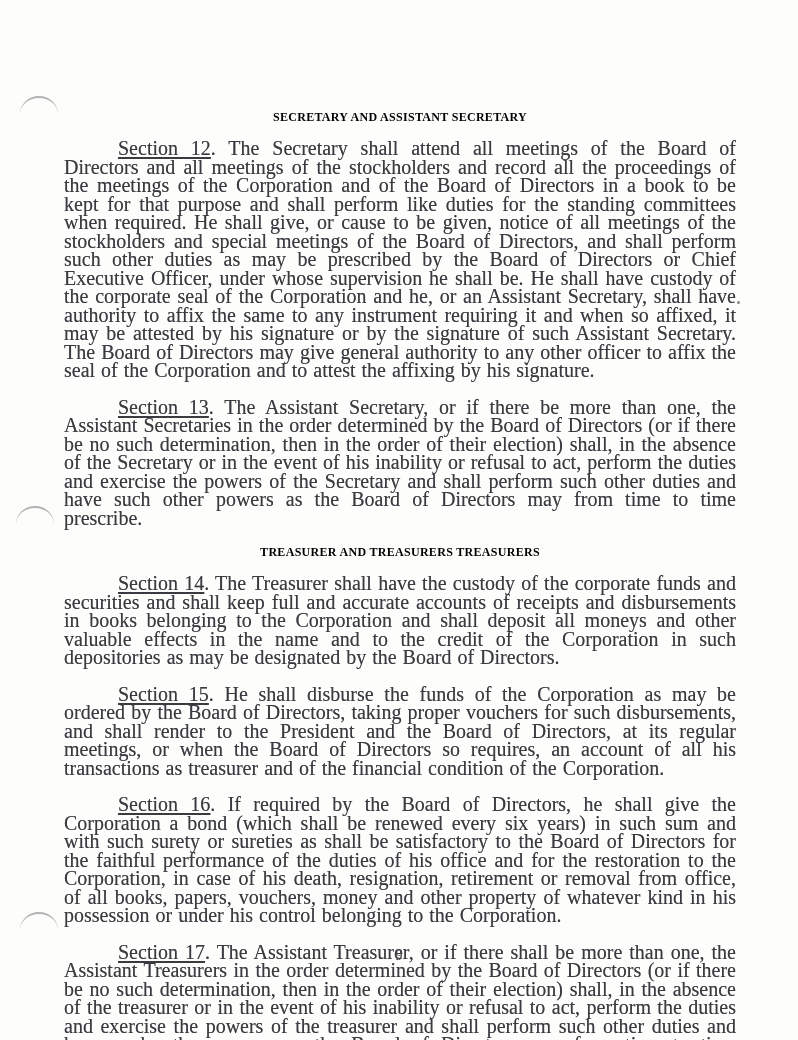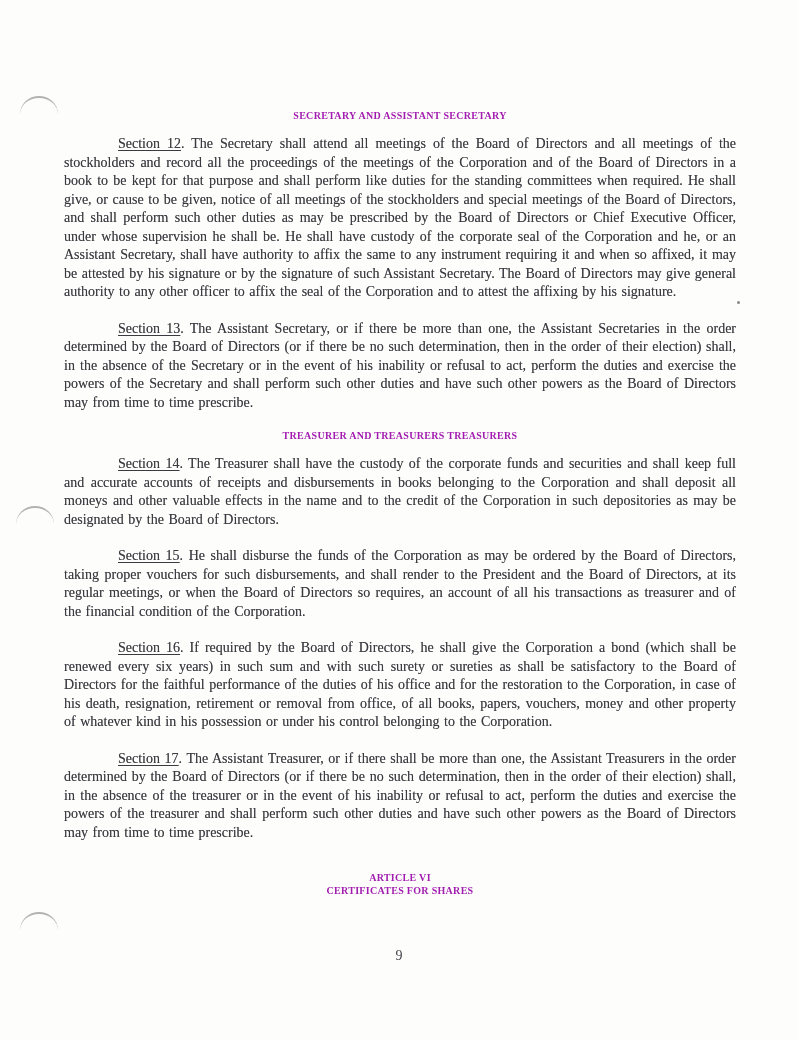--- a/index.html
+++ b/index.html
@@ -17,34 +17,34 @@
     font-family: "Liberation Serif", serif;
     color: #3a3a40;
   }
   .content {
     position: absolute;
     top: 110px;
     left: 64px;
     right: 62px;
   }
   h2.doc-heading {
-    font-size: 10px;
+    font-size: 12px;
     font-weight: bold;
     text-align: center;
     letter-spacing: 0.3px;
-    color: #a21caf;
+    color: #000000;
     margin: 0 0 14px 0;
     padding: 0;
     font-family: Liberation Serif, serif;
   }
   h2.doc-heading.treasurer { margin-top: 14px; }
   h2.doc-heading.article   { margin-top: 30px; margin-bottom: 0; }
   h2.doc-heading.article-sub { margin-top: 2px; margin-bottom: 12px; }
   p.doc-para {
-    font-size: 14px;
+    font-size: 20px;
     line-height: 18.5px;
     text-align: justify;
     text-indent: 54px;
     margin: 0 0 18px 0;
     word-spacing: 1px;
     text-shadow: 0 0 0.5px rgba(58,58,64,0.55);
   }
   .section-label {
     text-decoration: underline;
     text-underline-offset: 2px;

